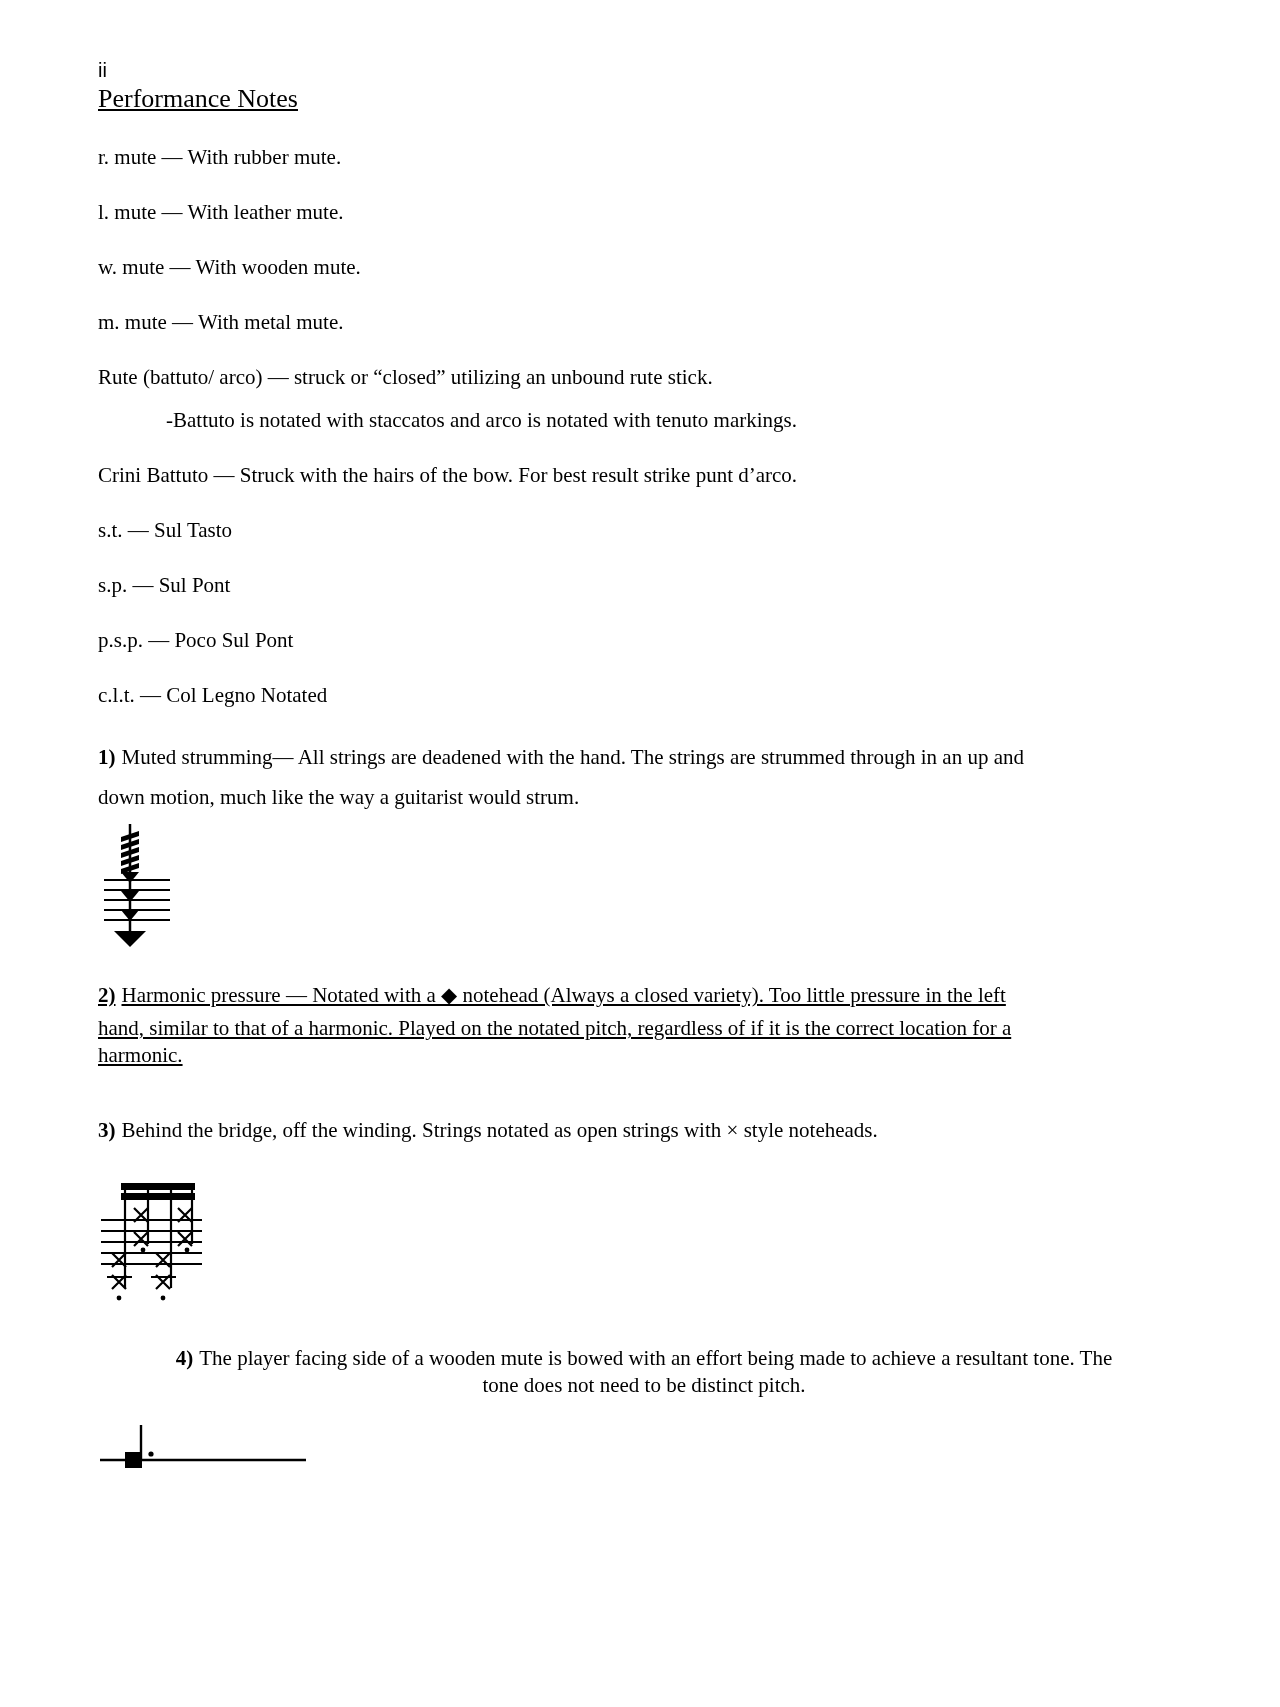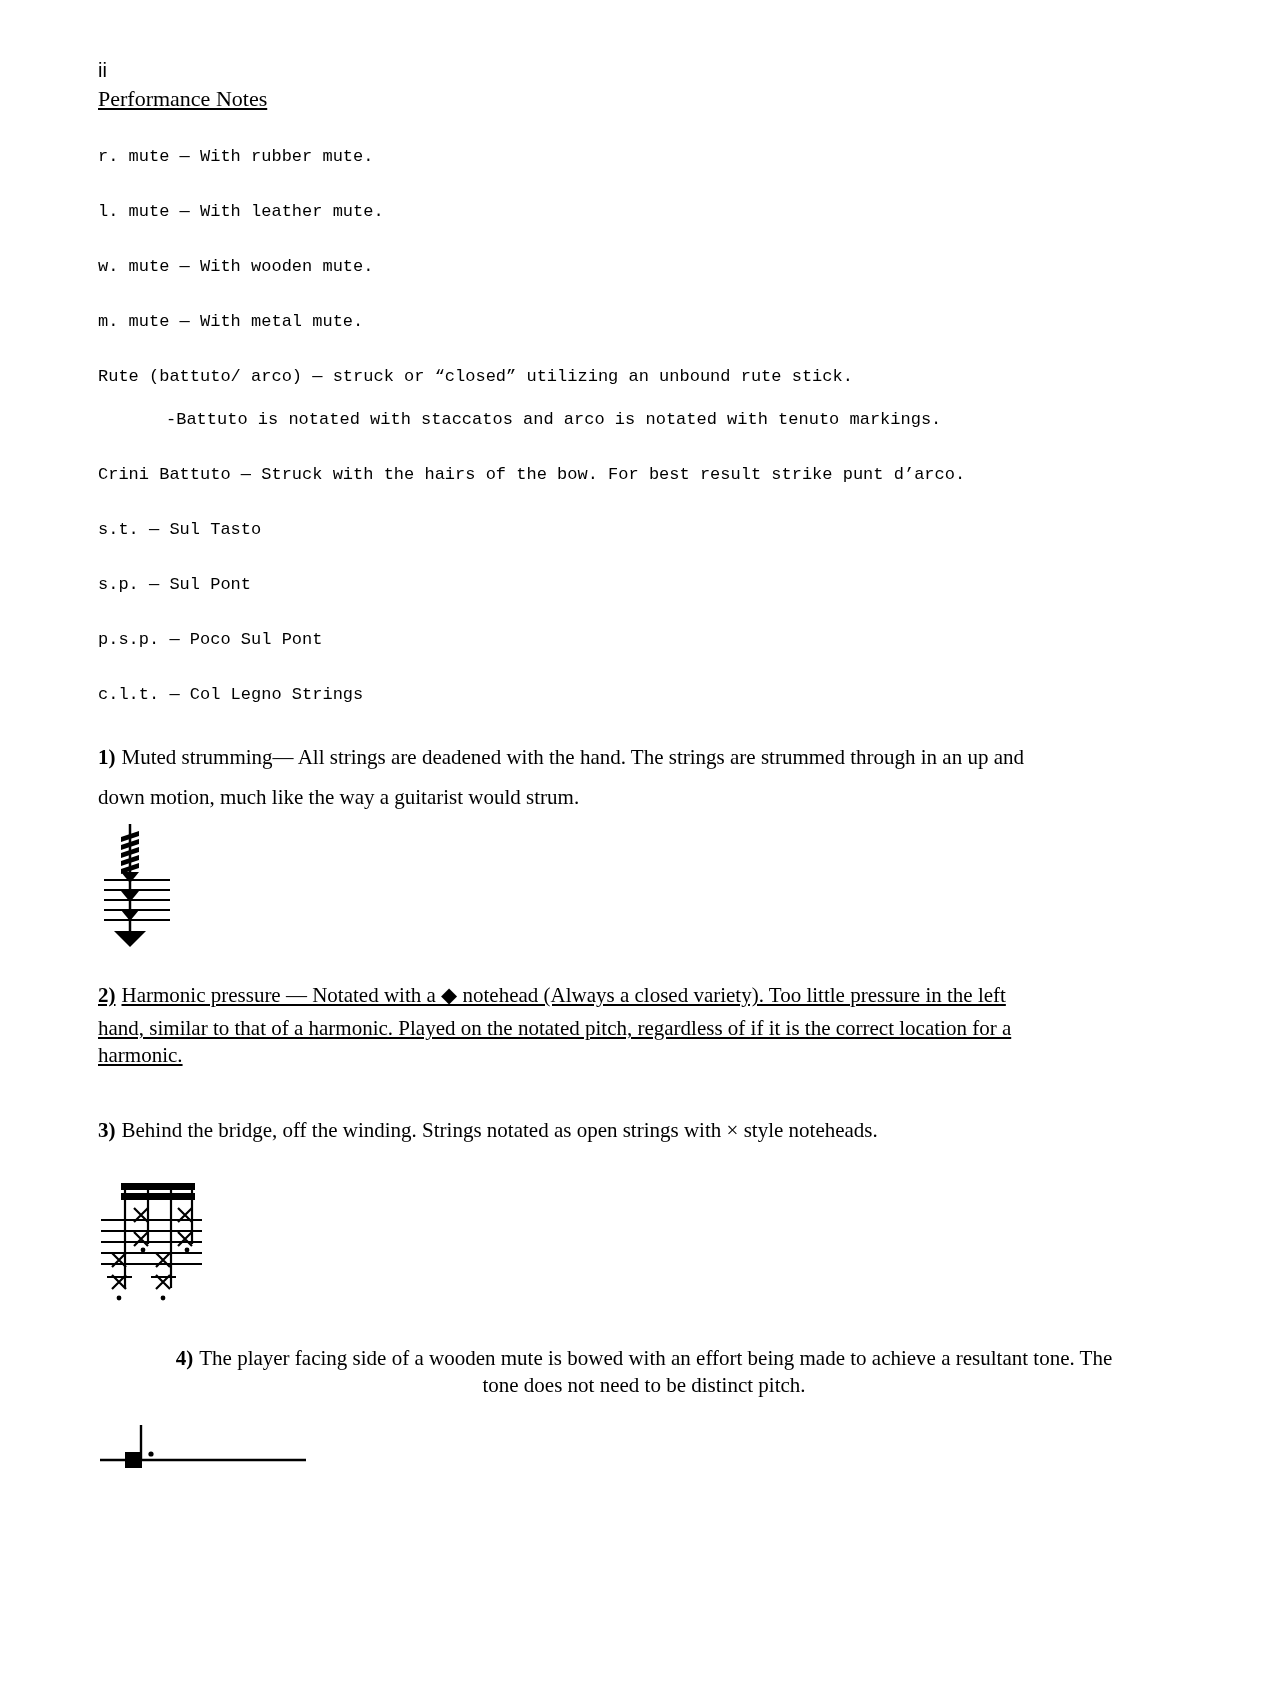--- a/index.html
+++ b/index.html
@@ -10,29 +10,28 @@
     font-family: "Liberation Serif", serif;
     overflow: hidden;
   }
   .page { padding: 58px 90px 0 98px; }
 
   .pagenum {
     font-family: "Liberation Sans", sans-serif;
     font-size: 20px; line-height: 24px;
   }
   .title {
-    font-size: 22px; line-height: 34px;
+    font-size: 26px; line-height: 34px;
     text-decoration: underline;
     margin-bottom: 28px;
   }
   .def {
-    font-size: 17px; line-height: 26px;
+    font-size: 21px; line-height: 26px;
     margin-bottom: 29px;
     white-space: nowrap;
-    font-family: Liberation Mono, monospace;
   }
   .def.sub { margin-top: -12px; padding-left: 68px; }
 
   .item { font-size: 21px; }
   .ln { white-space: nowrap; }
   .ln-dbl { line-height: 40px; }
   .ln-sgl { line-height: 27px; }
   .num { font-weight: bold; margin-right: 6px; }
 
   .item-1 { margin-top: 12px; }
@@ -61,21 +60,21 @@
   <div class="def">r. mute — With rubber mute.</div>
   <div class="def">l. mute — With leather mute.</div>
   <div class="def">w. mute — With wooden mute.</div>
   <div class="def">m. mute — With metal mute.</div>
   <div class="def">Rute (battuto/ arco) — struck or “closed” utilizing an unbound rute stick.</div>
   <div class="def sub">-Battuto is notated with staccatos and arco is notated with tenuto markings.</div>
   <div class="def">Crini Battuto — Struck with the hairs of the bow. For best result strike punt d’arco.</div>
   <div class="def">s.t. — Sul Tasto</div>
   <div class="def">s.p. — Sul Pont</div>
   <div class="def">p.s.p. — Poco Sul Pont</div>
-  <div class="def">c.l.t. — Col Legno Strings</div>
+  <div class="def">c.l.t. — Col Legno Notated</div>
 
   <div class="item item-1">
     <div class="ln ln-dbl"><span class="num">1)</span><span>Muted strumming— All strings are deadened with the hand. The strings are strummed through in an up and</span></div>
     <div class="ln ln-dbl">down motion, much like the way a guitarist would strum.</div>
   </div>
 
   <svg class="fig fig-strum" width="86" height="140" viewBox="0 0 86 140">
     <g>
       <line class="ink-line" x1="4" y1="57" x2="70" y2="57" stroke-width="2"></line>
       <line class="ink-line" x1="4" y1="67" x2="70" y2="67" stroke-width="2"></line>

